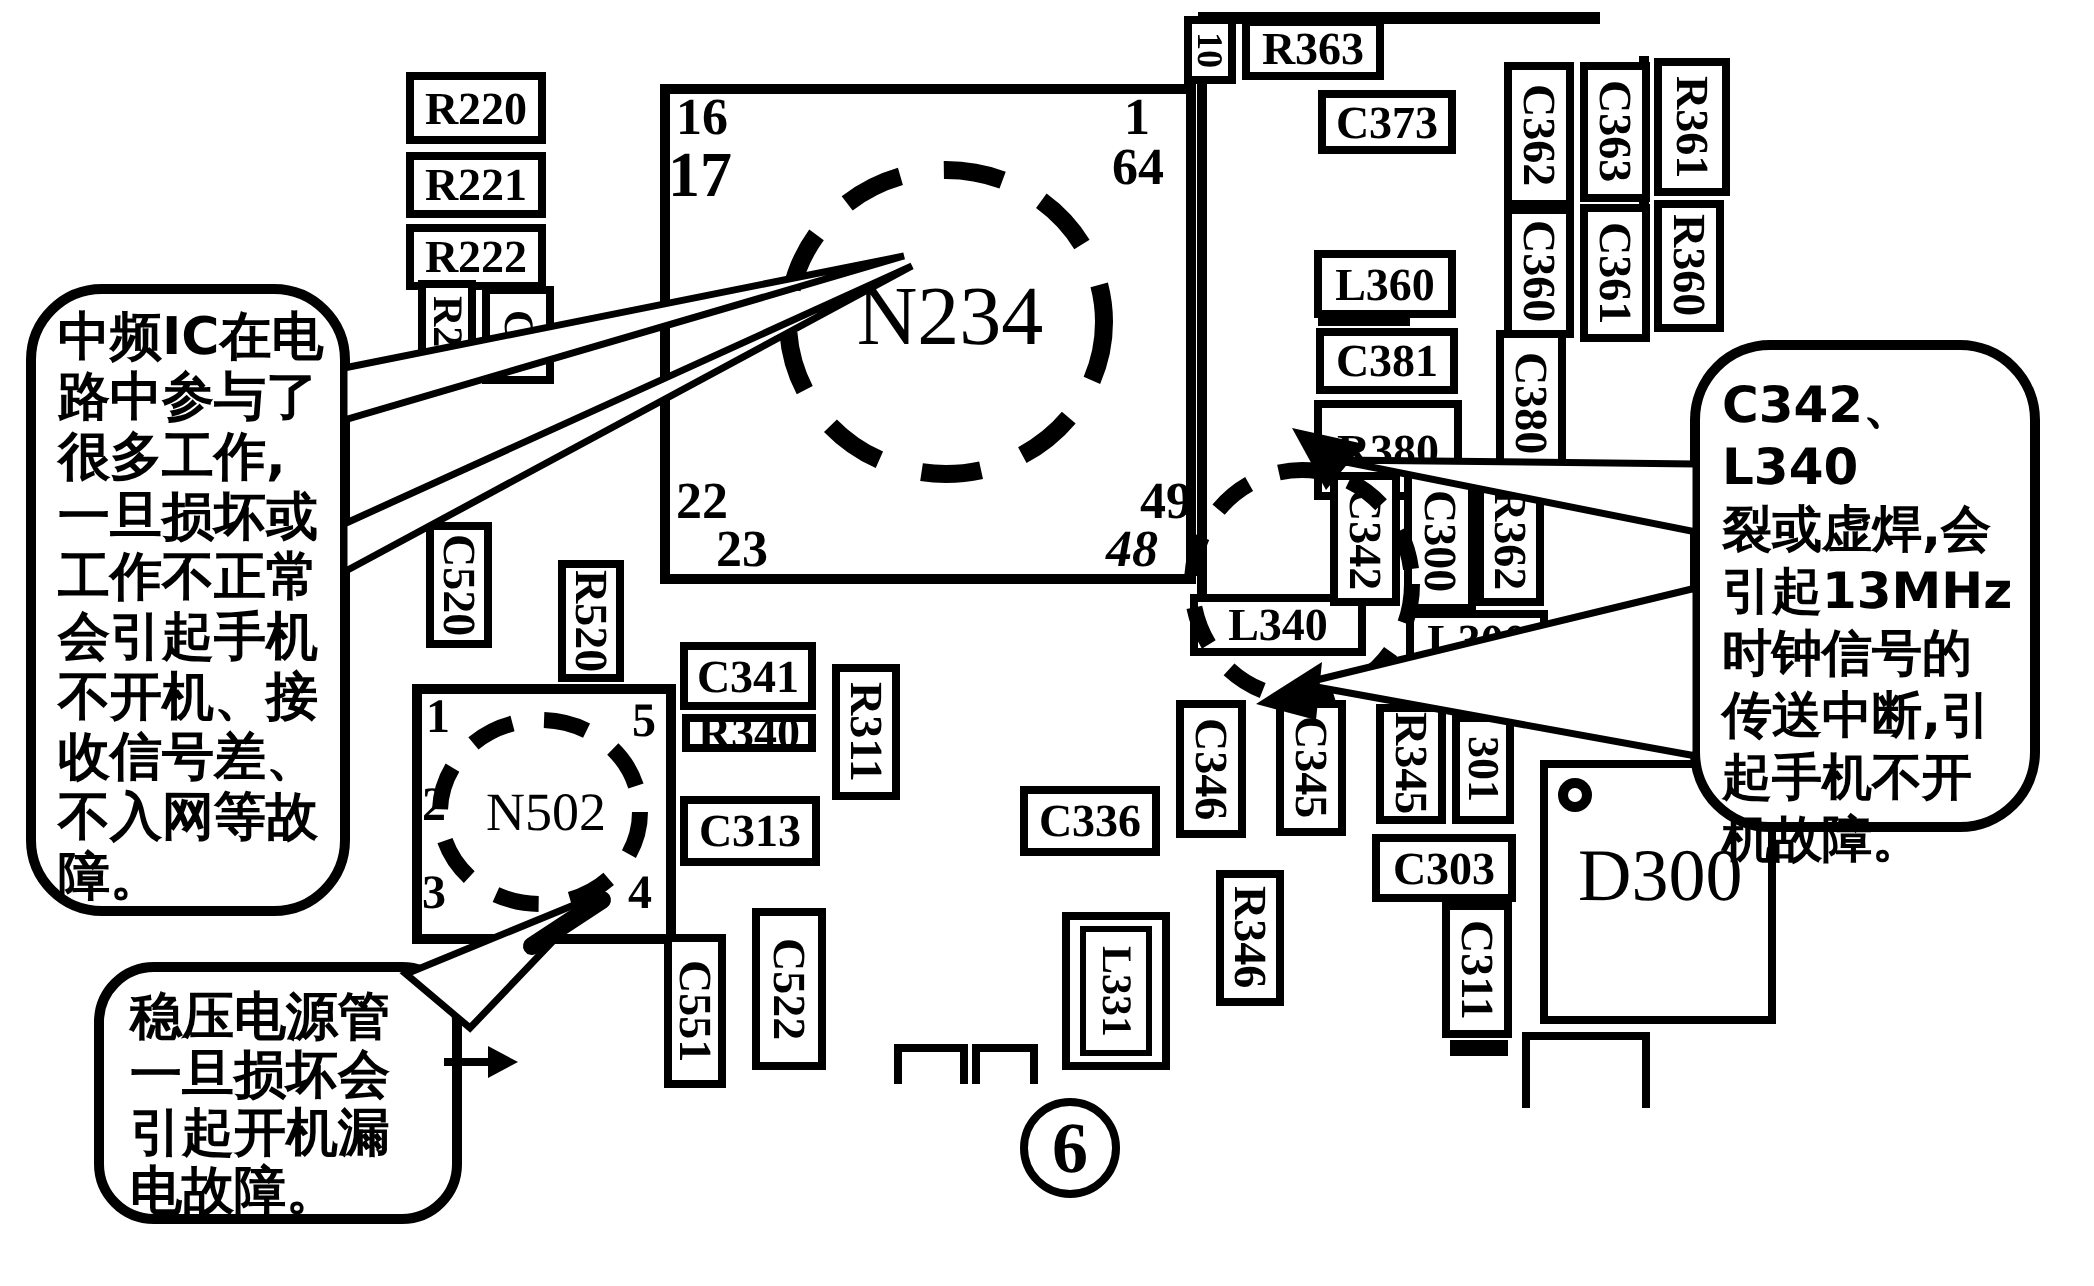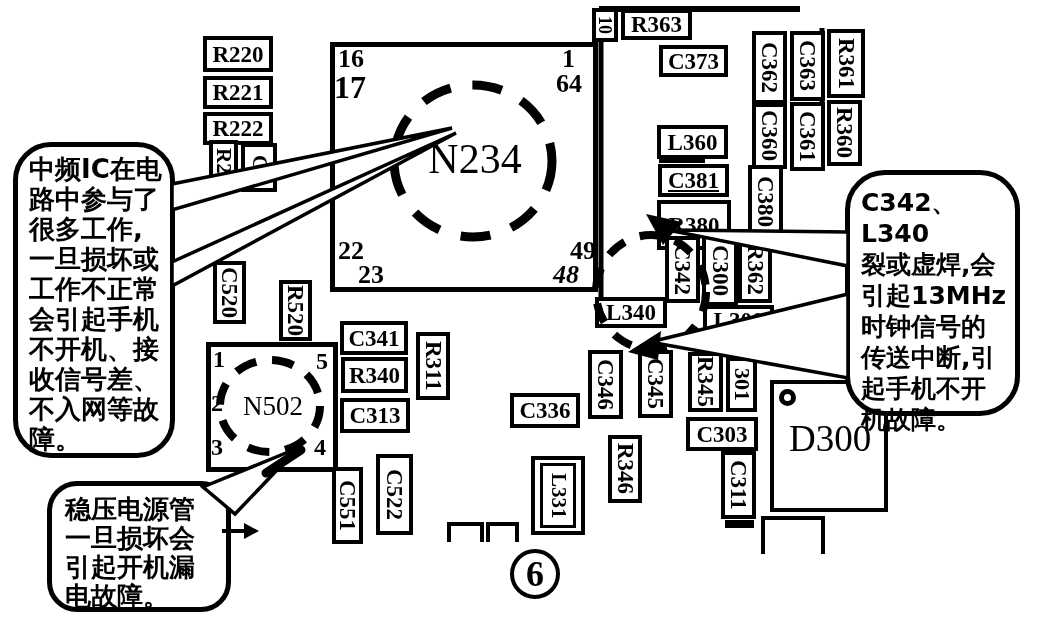--- a/index.html
+++ b/index.html
@@ -58,26 +58,26 @@
   <div class="icname" style="left:789px;top:420px;width:90px;height:36px;font-size:37px;">D300</div>
   <div class="bracket" style="left:761px;top:516px;width:64px;height:38px;"></div>
 
   <div class="comp" style="left:203px;top:36px;width:70px;height:36px;">R220</div>
   <div class="comp" style="left:203px;top:76px;width:70px;height:33px;">R221</div>
   <div class="comp" style="left:203px;top:112px;width:70px;height:33px;">R222</div>
   <div class="comp" style="left:621px;top:9px;width:71px;height:31px;">R363</div>
   <div class="comp" style="left:659px;top:45px;width:69px;height:32px;">C373</div>
   <div class="comp" style="left:659px;top:82px;width:46px;height:33px;margin-top:48px;">L361</div>
   <div class="comp" style="left:657px;top:125px;width:71px;height:34px;">L360</div>
-  <div class="comp" style="left:658px;top:164px;width:71px;height:33px;text-decoration:underline;">C381</div>
+  <div class="comp" style="left:658px;top:164px;width:71px;height:33px;">C381</div>
   <div class="comp" style="left:657px;top:200px;width:74px;height:50px;">R380</div>
   <div class="comp" style="left:703px;top:305px;width:71px;height:30px;">L300</div>
-  <div class="comp" style="left:595px;top:297px;width:72px;height:31px;">L340</div>
+  <div class="comp" style="left:595px;top:297px;width:88px;height:31px;">L340</div>
   <div class="comp" style="left:340px;top:321px;width:68px;height:34px;">C341</div>
-  <div class="comp" style="left:341px;top:357px;width:67px;height:36px;">R340</div>
+  <div class="comp" style="left:341px;top:357px;width:67px;height:19px;">R340</div>
   <div class="comp" style="left:340px;top:398px;width:70px;height:35px;">C313</div>
   <div class="comp" style="left:510px;top:393px;width:70px;height:35px;">C336</div>
   <div class="comp" style="left:686px;top:417px;width:72px;height:34px;">C303</div>
 
   <div class="comp v" style="left:592px;top:8px;width:26px;height:34px;font-size:18px;">10</div>
   <div class="comp v" style="left:209px;top:140px;width:29px;height:52px;font-size:21px;">R22</div>
   <div class="comp v" style="left:241px;top:143px;width:36px;height:49px;font-size:21px;">C3</div>
   <div class="comp v" style="left:752px;top:31px;width:35px;height:73px;">C362</div>
   <div class="comp v" style="left:790px;top:31px;width:35px;height:70px;">C363</div>
   <div class="comp v" style="left:827px;top:29px;width:38px;height:69px;">R361</div>

